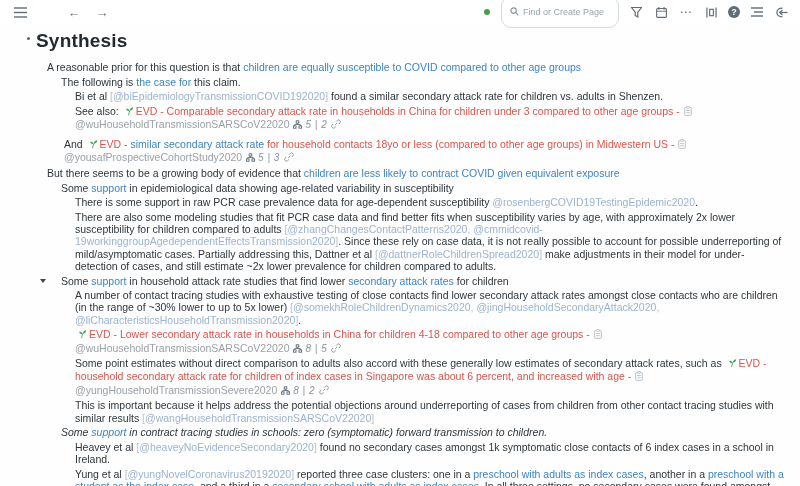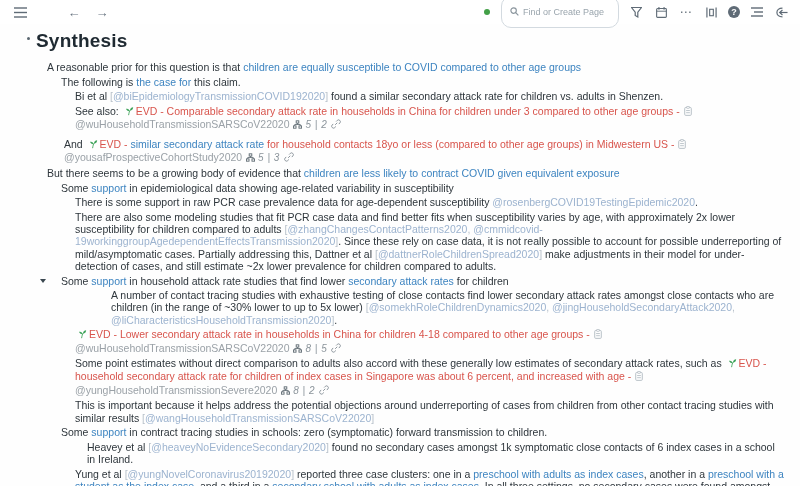--- a/index.html
+++ b/index.html
@@ -211,21 +211,21 @@
       </div>
       <div class="block" style="padding-left: 28px;">
         <span class="bullet-col"><span class="dot"></span></span>
         <span class="content"><span class="tx">There are also some modeling studies that fit PCR case data and find better fits when susceptibility varies by age, with approximately 2x lower susceptibility for children compared to adults </span><span class="bk">[</span><span class="ct">@zhangChangesContactPatterns2020</span><span class="bk">, </span><span class="ct">@cmmidcovid-19workinggroupAgedependentEffectsTransmission2020</span><span class="bk">]</span><span class="tx">. Since these rely on case data, it is not really possible to account for possible underreporting of mild/asymptomatic cases. Partially addressing this, Dattner et al </span><span class="bk">[</span><span class="ct">@dattnerRoleChildrenSpread2020</span><span class="bk">]</span><span class="tx"> make adjustments in their model for under-detection of cases, and still estimate ~2x lower prevalence for children compared to adults.</span></span>
       </div>
       <div class="block" style="padding-left: 14px;">
         <span class="tri" style="left: 4px;"></span>
         <span class="bullet-col"><span class="dot"></span></span>
         <span class="content"><span class="tx">Some </span><span class="lk">support</span><span class="tx"> in household attack rate studies that find lower </span><span class="lk">secondary attack rates</span><span class="tx"> for children</span></span>
       </div>
-      <div class="block" style="padding-left: 28px; gap: 36px;">
+      <div class="block" style="padding-left: 28px;">
         <span class="bullet-col"><span class="dot"></span></span>
         <span class="content"><span class="tx">A number of contact tracing studies with exhaustive testing of close contacts find lower secondary attack rates amongst close contacts who are children (in the range of ~30% lower to up to 5x lower) </span><span class="bk">[</span><span class="ct">@somekhRoleChildrenDynamics2020</span><span class="bk">, </span><span class="ct">@jingHouseholdSecondaryAttack2020</span><span class="bk">, </span><span class="ct">@liCharacteristicsHouseholdTransmission2020</span><span class="bk">]</span><span class="tx">.</span></span>
       </div>
       <div class="block" style="padding-left: 28px;">
         <span class="bullet-col"><span class="dot"></span></span>
         <span class="content"><span class="iseed"><svg width="10" height="10" viewBox="0 0 12 12">
               <path d="M5.5 11 C6 8 6.5 6.5 7.5 5" fill="none" stroke="#3fa45b" stroke-width="1.1"></path>
               <path d="M6.8 6.2 C5 6.6 3.2 5.8 2.4 3.4 C4.8 2.8 6.4 4 6.8 6.2 Z" fill="#3fa45b"></path>
               <path d="M7.2 5.4 C7.2 3.2 8.6 1.6 11 1.4 C11 3.8 9.4 5.4 7.2 5.4 Z" fill="#3fa45b"></path>
             </svg></span><span class="rd">EVD - Lower secondary attack rate in households in China for children 4-18 compared to other age groups - </span><span class="iclip"><svg width="8" height="10" viewBox="0 0 9 11">
@@ -263,25 +263,25 @@
             </svg></span><span class="cn">8 | 2</span><span class="ilnk"><svg width="10" height="10" viewBox="0 0 12 12">
               <path d="M5 7 L7.5 4.5" stroke="#8c959c" stroke-width="1.2" fill="none"></path>
               <path d="M6.2 3 L7.6 1.6 a2.2 2.2 0 0 1 3.1 3.1 L9.3 6.1" stroke="#8c959c" stroke-width="1.2" fill="none"></path>
               <path d="M5.8 9 L4.4 10.4 a2.2 2.2 0 0 1 -3.1 -3.1 L2.7 5.9" stroke="#8c959c" stroke-width="1.2" fill="none"></path>
             </svg></span></span>
       </div>
       <div class="block" style="padding-left: 28px;">
         <span class="bullet-col"><span class="dot"></span></span>
         <span class="content"><span class="tx">This is important because it helps address the potential objections around underreporting of cases from children from other contact tracing studies with similar results </span><span class="bk">[</span><span class="ct">@wangHouseholdTransmissionSARSCoV22020</span><span class="bk">]</span></span>
       </div>
-      <div class="block" style="padding-left: 14px;">
+      <div class="block" style="padding-left: 14px; font-style: italic;">
         <span class="bullet-col"><span class="dot"></span></span>
         <span class="content"><span class="tx">Some </span><span class="lk">support</span><span class="tx"> in contract tracing studies in schools: zero (symptomatic) forward transmission to children.</span></span>
       </div>
-      <div class="block" style="padding-left: 28px; gap: 12px;">
+      <div class="block" style="padding-left: 28px;">
         <span class="bullet-col"><span class="dot"></span></span>
         <span class="content"><span class="tx">Heavey et al </span><span class="bk">[</span><span class="ct">@heaveyNoEvidenceSecondary2020</span><span class="bk">]</span><span class="tx"> found no secondary cases amongst 1k symptomatic close contacts of 6 index cases in a school in Ireland.</span></span>
       </div>
       <div class="block" style="padding-left: 28px;">
         <span class="bullet-col"><span class="dot"></span></span>
         <span class="content"><span class="tx">Yung et al </span><span class="bk">[</span><span class="ct">@yungNovelCoronavirus20192020</span><span class="bk">]</span><span class="tx"> reported three case clusters: one in a </span><span class="lk">preschool with adults as index cases</span><span class="tx">, another in a </span><span class="lk">preschool with a student as the index case</span><span class="tx">, and a third in a </span><span class="lk">secondary school with adults as index cases</span><span class="tx">. In all three settings, no secondary cases were found amongst students.</span></span>
       </div>
     </div>
 </div>
 

